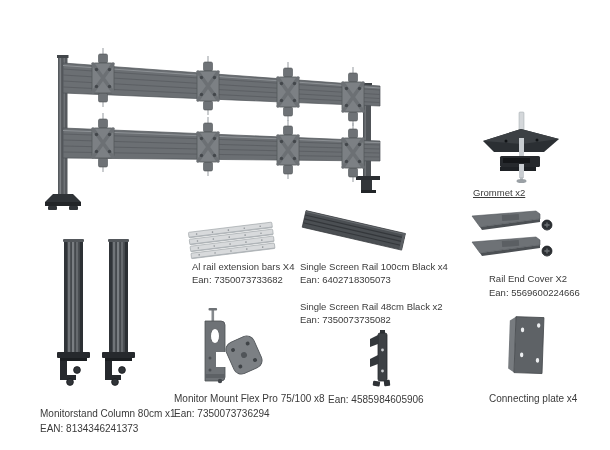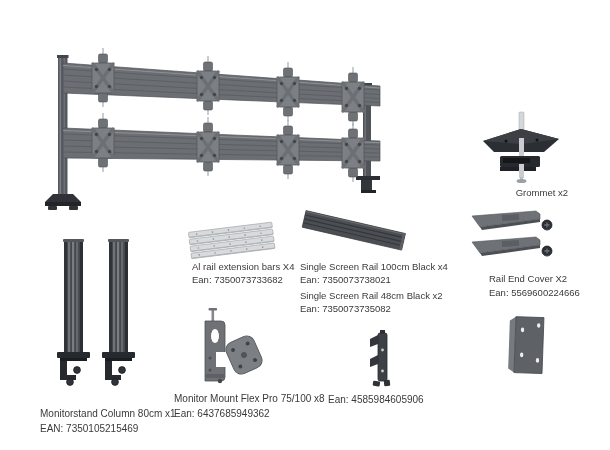--- a/index.html
+++ b/index.html
@@ -3,22 +3,22 @@
 <meta charset="utf-8">
 <style>
   html,body{margin:0;padding:0;background:#fff;}
   .canvas{
     position:relative;width:610px;height:450px;background:#ffffff;
     font-family:"Liberation Sans",sans-serif;overflow:hidden;
   }
   .part{position:absolute;}
   .lbl{font-size:9.5px;line-height:13px;color:#3a3a3a;white-space:nowrap;}
   .lbl-b{font-size:10px;line-height:15px;color:#3a3a3a;white-space:nowrap;}
-  .center{text-align:right;}
-  .gap{margin-top:3px;}
+  .center{text-align:left;text-decoration:underline;}
+  .gap{margin-top:14px;}
   svg{display:block;}
 </style>
 </head>
 <body>
 
 <div class="canvas">
 
   <div class="part" style="left:30px;top:10px;">
     <svg width="440" height="205" viewBox="0 0 440 205">
       <defs>
@@ -129,21 +129,21 @@
         <line x1="4" y1="17" x2="106" y2="17" stroke="#6a6e72" stroke-width="1"></line>
         <line x1="4" y1="20.5" x2="106" y2="20.5" stroke="#34373b" stroke-width="1.2"></line>
         <line x1="4" y1="24.5" x2="106" y2="24.5" stroke="#34373b" stroke-width="1.2"></line>
         <line x1="4" y1="28.5" x2="106" y2="28.5" stroke="#34373b" stroke-width="1.2"></line>
         <rect x="103.5" y="16" width="2.5" height="17" fill="#5d6165"></rect>
       </g>
     </svg>
   </div>
   <div class="part" style="left:300px;top:260px;">
     <div class="lbl">Single Screen Rail 100cm Black x4</div>
-    <div class="lbl">Ean: 7350073738021</div>
+    <div class="lbl">Ean: 6402718305073</div>
     <div class="lbl gap">Single Screen Rail 48cm Black x2</div>
     <div class="lbl">Ean: 7350073735082</div>
   </div>
 
   <div class="part" style="left:466px;top:204px;">
     <svg width="96" height="64" viewBox="0 0 96 64">
       <defs>
         <g id="cover">
           <polygon points="6,12 70,7 74,10 74,15 14,23" fill="#6e7276" stroke="#51555a" stroke-width="0.6"></polygon>
           <polygon points="14,23 74,15 74,18 16,26" fill="#4c5054"></polygon>
@@ -183,21 +183,21 @@
           <circle cx="21" cy="131" r="3.4" fill="#303438" stroke="#191c1f" stroke-width="0.8"></circle>
           <circle cx="14" cy="143" r="3.4" fill="#303438" stroke="#191c1f" stroke-width="0.8"></circle>
         </g>
       </defs>
       <use href="#colu" x="0"></use>
       <use href="#colu" x="45"></use>
     </svg>
   </div>
   <div class="part" style="left:40px;top:406px;">
     <div class="lbl-b">Monitorstand Column 80cm x1</div>
-    <div class="lbl-b">EAN: 7350105215469</div>
+    <div class="lbl-b">EAN: 8134346241373</div>
   </div>
 
   <div class="part" style="left:196px;top:308px;">
     <svg width="78" height="80" viewBox="0 0 78 80">
       <rect x="15.5" y="0" width="2.6" height="13" fill="#85898d"></rect>
       <rect x="12.5" y="0" width="8.6" height="2.6" rx="1" fill="#6e7276"></rect>
       <path d="M9,13 h16 a4,4 0 0 1 4,4 v52 a4,4 0 0 1 -4,4 h-16 z" fill="#6e7276" stroke="#4c5054" stroke-width="0.8"></path>
       <ellipse cx="19" cy="28" rx="4.5" ry="7.5" fill="#ffffff" stroke="#54585c" stroke-width="0.8"></ellipse>
       <rect x="20" y="44" width="11" height="15" fill="#ffffff"></rect>
       <circle cx="14" cy="50" r="1.5" fill="#4c5054"></circle>
@@ -209,21 +209,21 @@
         <circle cx="56" cy="38" r="2" fill="#3f4347"></circle>
         <circle cx="40" cy="56" r="2" fill="#3f4347"></circle>
         <circle cx="56" cy="56" r="2" fill="#3f4347"></circle>
         <circle cx="48" cy="47" r="3" fill="#515559"></circle>
       </g>
       <circle cx="24" cy="73" r="2.2" fill="#43474b"></circle>
     </svg>
   </div>
   <div class="part" style="left:174px;top:391px;">
     <div class="lbl-b">Monitor Mount Flex Pro 75/100 x8</div>
-    <div class="lbl-b">Ean: 6437685949362</div>
+    <div class="lbl-b">Ean: 7350073736294</div>
   </div>
 
   <div class="part" style="left:365px;top:330px;">
     <svg width="32" height="58" viewBox="0 0 32 58">
       <rect x="15" y="0" width="5" height="4" fill="#2e3236"></rect>
       <rect x="13" y="3" width="9" height="48" rx="2" fill="#3d4145" stroke="#26292d" stroke-width="0.8"></rect>
       <polygon points="5,9 13,5 13,14 5,17" fill="#33373b"></polygon>
       <polygon points="5,29 13,25 13,34 5,37" fill="#33373b"></polygon>
       <circle cx="17.5" cy="20" r="1.4" fill="#c9ccd0"></circle>
       <circle cx="17.5" cy="41" r="1.4" fill="#c9ccd0"></circle>
@@ -240,14 +240,15 @@
       <g transform="rotate(2 25 32)">
         <polygon points="8,8 14,4 14,60 8,56" fill="#777b7f"></polygon>
         <rect x="14" y="4" width="28" height="56" fill="#5e6266" stroke="#42464a" stroke-width="0.8"></rect>
         <ellipse cx="21" cy="17" rx="1.7" ry="2.3" fill="#eceef0"></ellipse>
         <ellipse cx="37" cy="12" rx="1.7" ry="2.3" fill="#eceef0"></ellipse>
         <ellipse cx="21" cy="42" rx="1.7" ry="2.3" fill="#eceef0"></ellipse>
         <ellipse cx="37" cy="47" rx="1.7" ry="2.3" fill="#eceef0"></ellipse>
       </g>
     </svg>
   </div>
+  <div class="part lbl-b" style="left:489px;top:391px;">Connecting plate x4</div>
 
 </div>
 
 </body></html>

